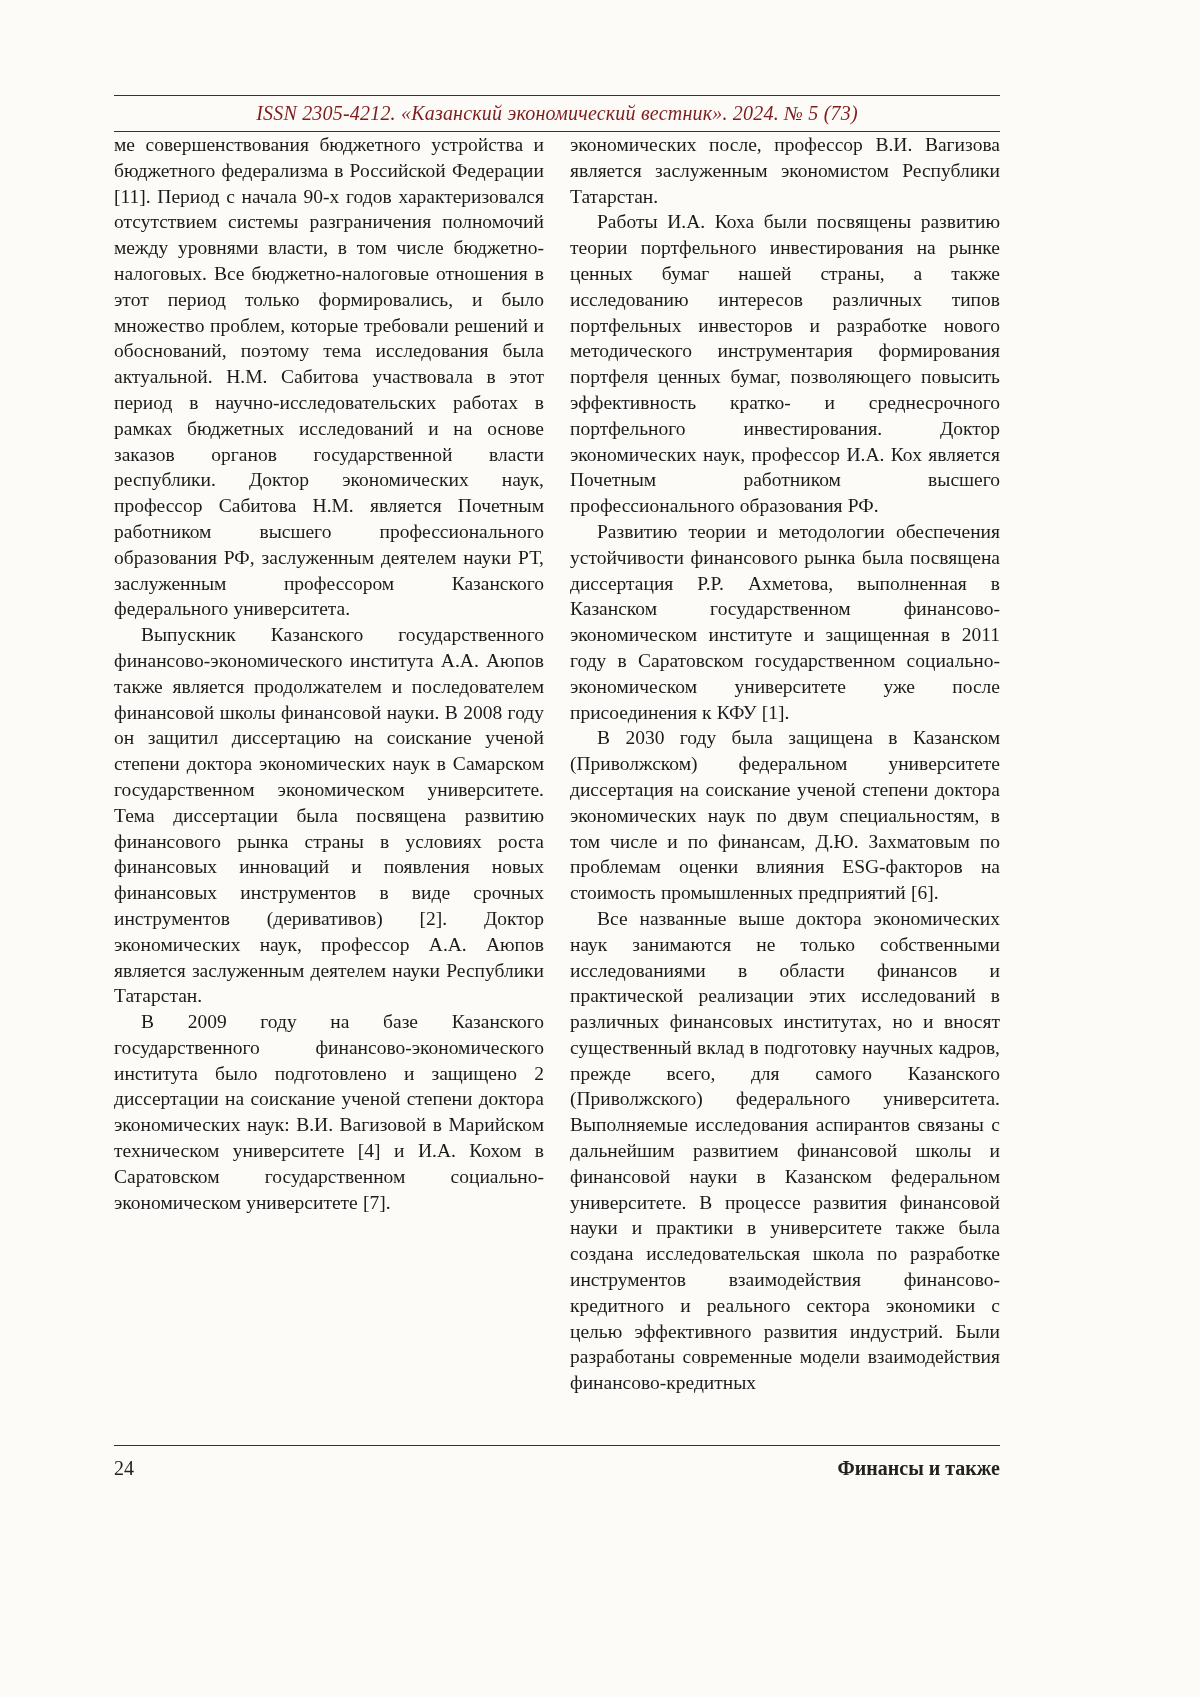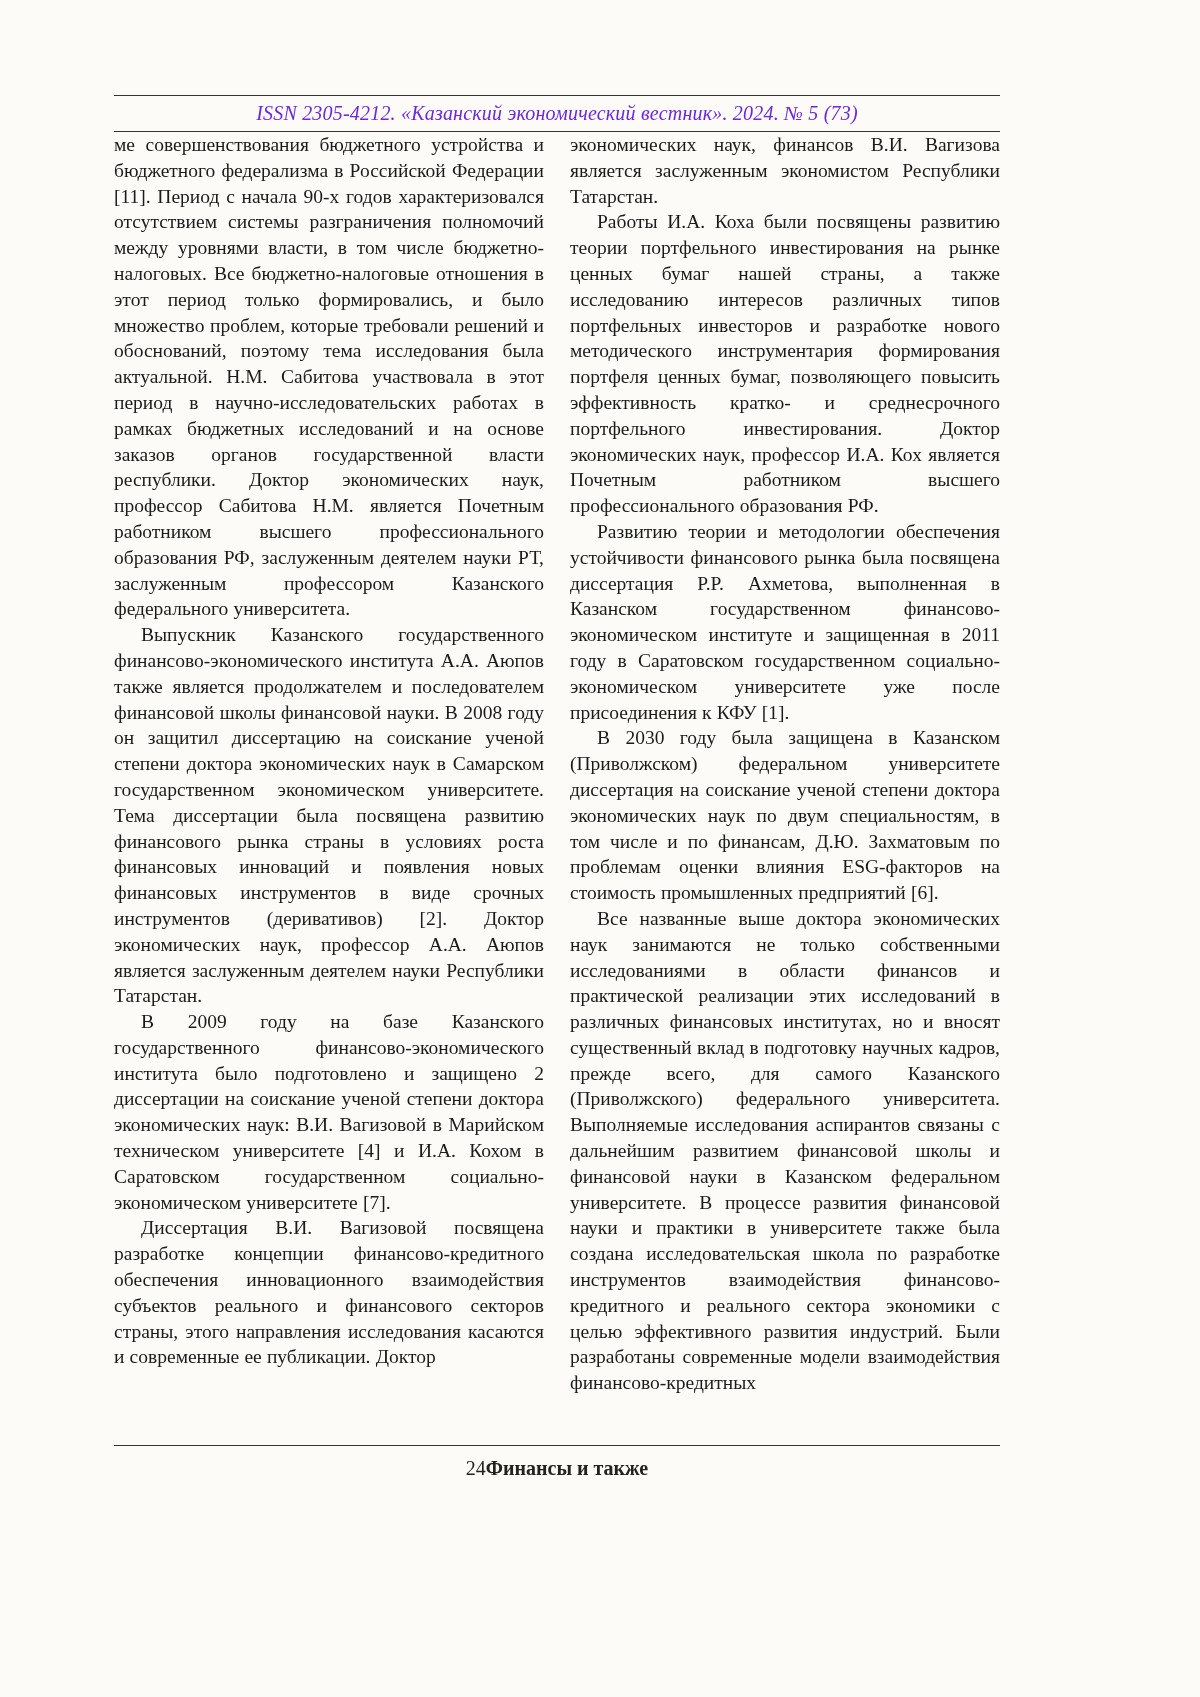--- a/index.html
+++ b/index.html
@@ -23,21 +23,21 @@
     border-top: 1.5px solid #35332f;
     height: 0;
   }
   .header-text {
     text-align: center;
     font-style: italic;
     font-size: 20px;
     line-height: 24px;
     padding: 5px 0 6px 0;
     letter-spacing: 0.2px;
-    color: #6d28d9;
+    color: #7f1d1d;
   }
   .columns {
     display: flex;
     gap: 26px;
   }
   .col {
     width: 430px;
   }
   .para {
     margin: 0;
@@ -56,21 +56,21 @@
     left: 114px;
     right: 200px;
     top: 1445px;
   }
   .footer-rule {
     border-top: 1.5px solid #35332f;
     margin-bottom: 11px;
   }
   .footer-row {
     display: flex;
-    justify-content: center;
+    justify-content: space-between;
     align-items: baseline;
     font-size: 20px;
     color: #232220;
   }
   .footer-section {
     font-weight: bold;
   }
 </style>
 </head>
 <body>
@@ -81,25 +81,24 @@
     <div class="rule"></div>
     <div class="header-text">ISSN 2305-4212. «Казанский экономический вестник». 2024. № 5 (73)</div>
     <div class="rule"></div>
   </header>
 
   <main class="columns">
     <section class="col">
       <p class="para">ме совершенствования бюджетного устройства и бюджетного федерализма в Российской Федерации [11]. Период с начала 90-х годов характеризовался отсутствием системы разграничения полномочий между уровнями власти, в том числе бюджетно-налоговых. Все бюджетно-налоговые отношения в этот период только формировались, и было множество проблем, которые требовали решений и обоснований, поэтому тема исследования была актуальной. Н.М. Сабитова участвовала в этот период в научно-исследовательских работах в рамках бюджетных исследований и на основе заказов органов государственной власти республики. Доктор экономических наук, профессор Сабитова Н.М. является Почетным работником высшего профессионального образования РФ, заслуженным деятелем науки РТ, заслуженным профессором Казанского федерального университета.</p>
       <p class="para indent">Выпускник Казанского государственного финансово-экономического института А.А. Аюпов также является продолжателем и последователем финансовой школы финансовой науки. В 2008 году он защитил диссертацию на соискание ученой степени доктора экономических наук в Самарском государственном экономическом университете. Тема диссертации была посвящена развитию финансового рынка страны в условиях роста финансовых инноваций и появления новых финансовых инструментов в виде срочных инструментов (деривативов) [2]. Доктор экономических наук, профессор А.А. Аюпов является заслуженным деятелем науки Республики Татарстан.</p>
       <p class="para indent">В 2009 году на базе Казанского государственного финансово-экономического института было подготовлено и защищено 2 диссертации на соискание ученой степени доктора экономических наук: В.И. Вагизовой в Марийском техническом университете [4] и И.А. Кохом в Саратовском государственном социально-экономическом университете [7].</p>
-      <p class="para indent">Диссертация В.И. Вагизовой посвящена разработке концепции финансово-кредитного обеспечения инновационного взаимодействия субъектов реального и финансового секторов страны, этого направления исследования касаются и современные ее публикации. Доктор</p>
     </section>
 
     <section class="col">
-      <p class="para">экономических наук, финансов В.И. Вагизова является заслуженным экономистом Республики Татарстан.</p>
+      <p class="para">экономических после, профессор В.И. Вагизова является заслуженным экономистом Республики Татарстан.</p>
       <p class="para indent">Работы И.А. Коха были посвящены развитию теории портфельного инвестирования на рынке ценных бумаг нашей страны, а также исследованию интересов различных типов портфельных инвесторов и разработке нового методического инструментария формирования портфеля ценных бумаг, позволяющего повысить эффективность кратко- и среднесрочного портфельного инвестирования. Доктор экономических наук, профессор И.А. Кох является Почетным работником высшего профессионального образования РФ.</p>
       <p class="para indent">Развитию теории и методологии обеспечения устойчивости финансового рынка была посвящена диссертация Р.Р. Ахметова, выполненная в Казанском государственном финансово-экономическом институте и защищенная в 2011 году в Саратовском государственном социально-экономическом университете уже после присоединения к КФУ [1].</p>
       <p class="para indent">В 2030 году была защищена в Казанском (Приволжском) федеральном университете диссертация на соискание ученой степени доктора экономических наук по двум специальностям, в том числе и по финансам, Д.Ю. Захматовым по проблемам оценки влияния ESG-факторов на стоимость промышленных предприятий [6].</p>
       <p class="para indent">Все названные выше доктора экономических наук занимаются не только собственными исследованиями в области финансов и практической реализации этих исследований в различных финансовых институтах, но и вносят существенный вклад в подготовку научных кадров, прежде всего, для самого Казанского (Приволжского) федерального университета. Выполняемые исследования аспирантов связаны с дальнейшим развитием финансовой школы и финансовой науки в Казанском федеральном университете. В процессе развития финансовой науки и практики в университете также была создана исследовательская школа по разработке инструментов взаимодействия финансово-кредитного и реального сектора экономики с целью эффективного развития индустрий. Были разработаны современные модели взаимодействия финансово-кредитных</p>
     </section>
   </main>
 
   <footer class="footer">
     <div class="footer-rule"></div>
     <div class="footer-row">

